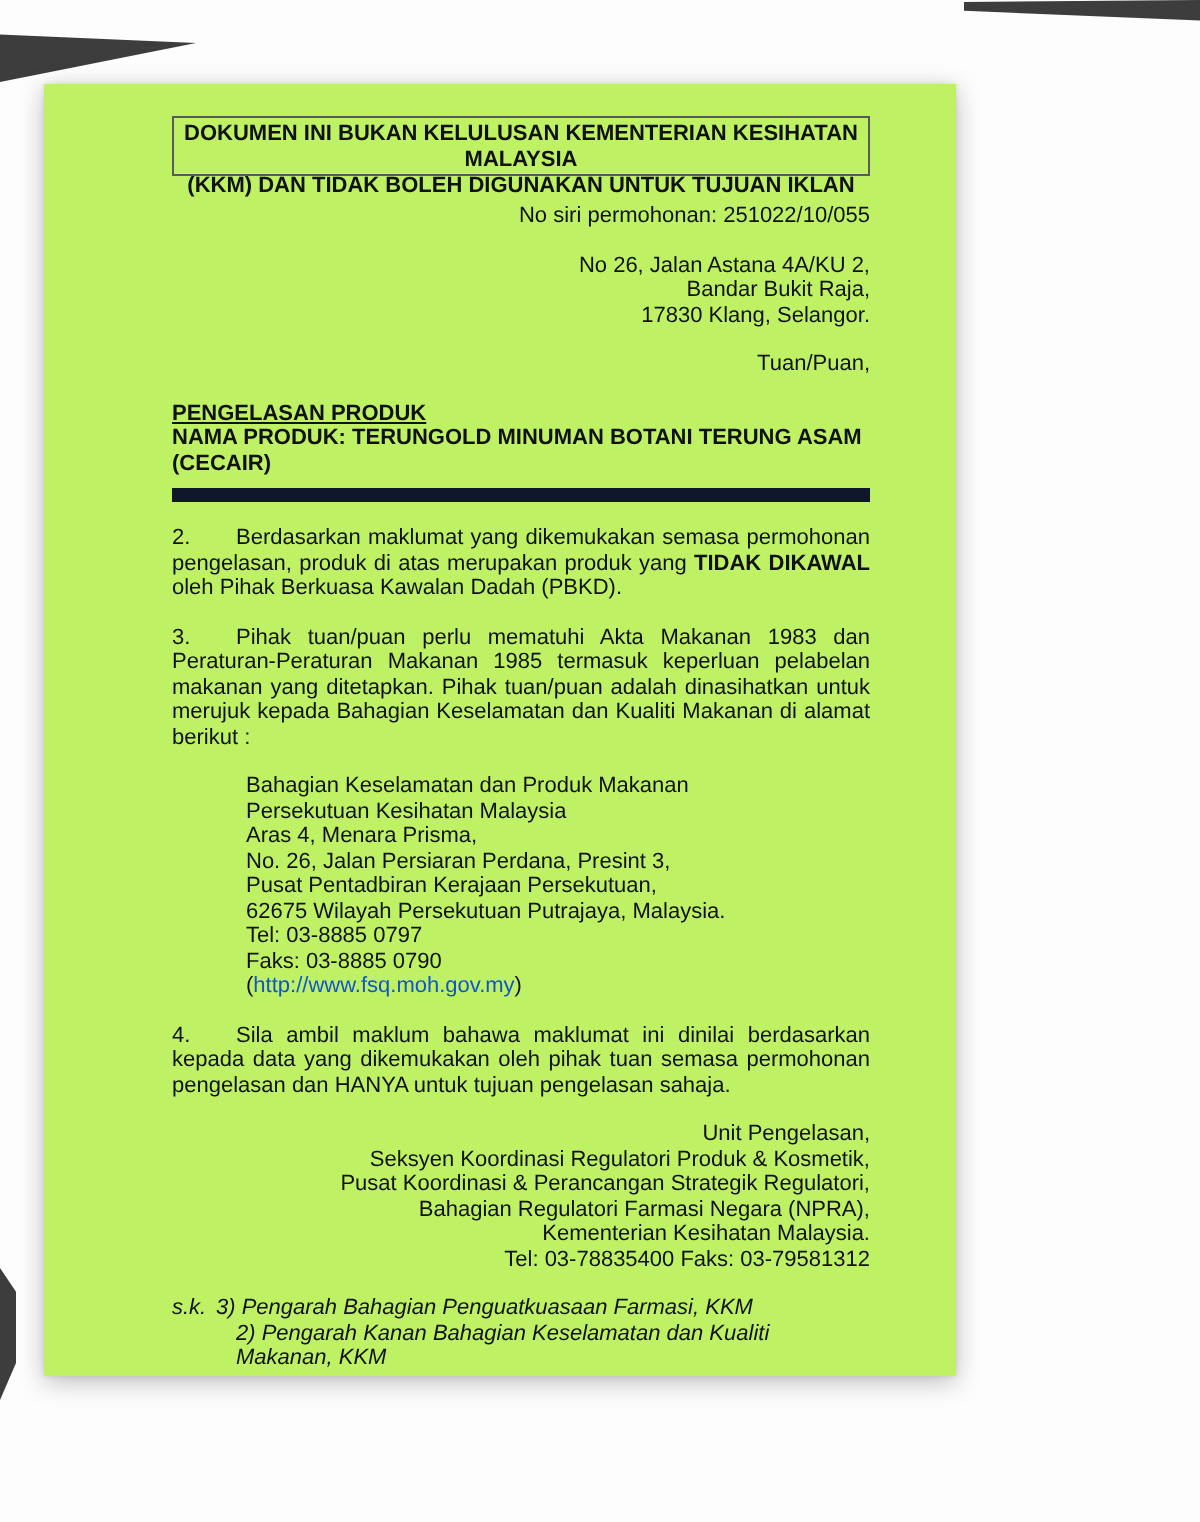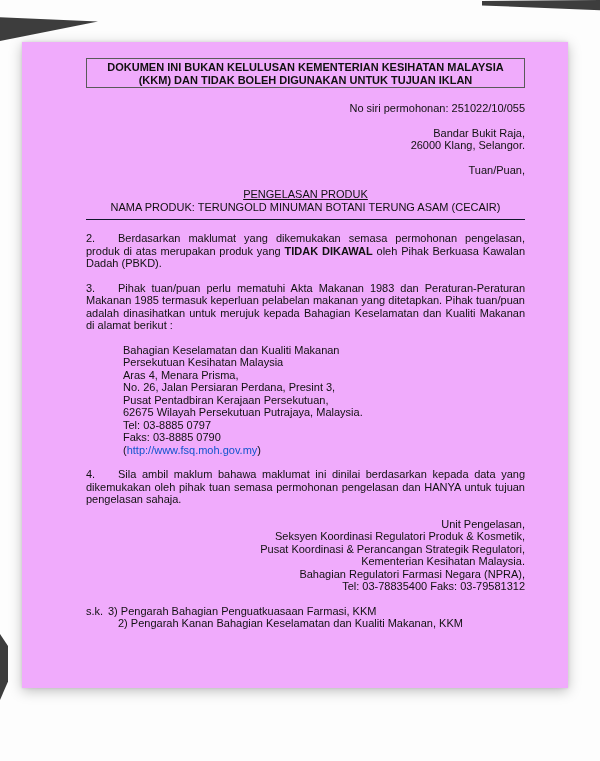--- a/index.html
+++ b/index.html
@@ -24,48 +24,48 @@
   .corner-mark.tl { left: 0; top: 14px; width: 98px; height: 27px;
     clip-path: polygon(0 12%, 100% 28%, 0 100%); }
   .corner-mark.tr { right: 0; top: 0; width: 118px; height: 12px;
     clip-path: polygon(0 8%, 100% 0, 100% 85%, 0 45%); }
   .corner-mark.bl { left: 0; top: 634px; width: 8px; height: 66px;
     clip-path: polygon(0 0, 100% 18%, 100% 72%, 0 100%); }
 
   .page {
     position: absolute;
     left: 22px; top: 42px;
-    width: 546px; height: 646px;
-    background: #f0abfc;
+    width: 456px; height: 646px;
+    background: #bef264;
     box-shadow: 0 3px 12px rgba(0,0,0,0.25), 0 0 3px rgba(0,0,0,0.10);
     z-index: 2;
     padding: 16px 43px 0 64px;
     color: #111111;
     font-size: 11px;
     line-height: 12.5px;
   }
 
   .notice-box {
     border: 1px solid #5a5a5a;
     height: 30px;
     text-align: center;
     font-weight: bold;
     line-height: 13px;
     padding-top: 2px;
     margin-bottom: 14px;
   }
   .block { margin-bottom: 12px; text-align: right; }
-  .subject { font-weight: normal; border-bottom: 1px solid #0f172a; padding-bottom: 6px; margin-bottom: 12px; text-align: center; }
+  .subject { font-weight: bold; border-bottom: 7px solid #0f172a; padding-bottom: 6px; margin-bottom: 12px; }
   .subject .u { text-decoration: underline; }
   .para { text-align: justify; margin-bottom: 12px; }
   .pnum { display: inline-block; width: 32px; }
   .indent { padding-left: 37px; margin-bottom: 12px; }
   b.inlinebold { font-weight: bold; }
   a.weblink { color: #1155cc; cursor: pointer; }
-  .cc-row { display: flex; margin-bottom: 0; }
+  .cc-row { display: flex; margin-bottom: 0; font-style: italic; }
   .cc-label { width: 22px; flex: none; }
   .cc-items { flex: 1; }
   .cc-items .item2 { padding-left: 10px; }
 </style>
 </head>
 <body>
 
 <div class="canvas">
 
   <div class="corner-mark tl"></div>
@@ -75,56 +75,57 @@
   <div class="page">
 
     <div class="notice-box">
       <div>DOKUMEN INI BUKAN KELULUSAN KEMENTERIAN KESIHATAN MALAYSIA</div>
       <div>(KKM) DAN TIDAK BOLEH DIGUNAKAN UNTUK TUJUAN IKLAN</div>
     </div>
 
     <div class="block">No siri permohonan: 251022/10/055</div>
 
     <div class="block">
+      <div>No 26, Jalan Astana 4A/KU 2,</div>
       <div>Bandar Bukit Raja,</div>
-      <div>26000 Klang, Selangor.</div>
+      <div>17830 Klang, Selangor.</div>
     </div>
 
     <div class="block">Tuan/Puan,</div>
 
     <div class="subject">
       <div class="u">PENGELASAN PRODUK</div>
       <div>NAMA PRODUK: TERUNGOLD MINUMAN BOTANI TERUNG ASAM (CECAIR)</div>
     </div>
 
 
     <div class="para"><span class="pnum">2.</span><span>Berdasarkan maklumat yang dikemukakan semasa permohonan pengelasan, produk di atas merupakan produk yang </span><b class="inlinebold">TIDAK DIKAWAL</b><span> oleh Pihak Berkuasa Kawalan Dadah (PBKD).</span></div>
 
     <div class="para"><span class="pnum">3.</span><span>Pihak tuan/puan perlu mematuhi Akta Makanan 1983 dan Peraturan-Peraturan Makanan 1985 termasuk keperluan pelabelan makanan yang ditetapkan. Pihak tuan/puan adalah dinasihatkan untuk merujuk kepada Bahagian Keselamatan dan Kualiti Makanan di alamat berikut :</span></div>
 
     <div class="indent">
-      <div>Bahagian Keselamatan dan Kualiti Makanan</div>
+      <div>Bahagian Keselamatan dan Produk Makanan</div>
       <div>Persekutuan Kesihatan Malaysia</div>
       <div>Aras 4, Menara Prisma,</div>
       <div>No. 26, Jalan Persiaran Perdana, Presint 3,</div>
       <div>Pusat Pentadbiran Kerajaan Persekutuan,</div>
       <div>62675 Wilayah Persekutuan Putrajaya, Malaysia.</div>
       <div>Tel: 03-8885 0797</div>
       <div>Faks: 03-8885 0790</div>
       <div><span>(</span><a class="weblink">http://www.fsq.moh.gov.my</a><span>)</span></div>
     </div>
 
     <div class="para"><span class="pnum">4.</span><span>Sila ambil maklum bahawa maklumat ini dinilai berdasarkan kepada data yang dikemukakan oleh pihak tuan semasa permohonan pengelasan dan HANYA untuk tujuan pengelasan sahaja.</span></div>
 
     <div class="block">
       <div>Unit Pengelasan,</div>
       <div>Seksyen Koordinasi Regulatori Produk &amp; Kosmetik,</div>
       <div>Pusat Koordinasi &amp; Perancangan Strategik Regulatori,</div>
+      <div>Bahagian Regulatori Farmasi Negara (NPRA),</div>
       <div>Kementerian Kesihatan Malaysia.</div>
-      <div>Bahagian Regulatori Farmasi Negara (NPRA),</div>
       <div>Tel: 03-78835400 Faks: 03-79581312</div>
     </div>
 
     <div class="cc-row">
       <div class="cc-label">s.k.</div>
       <div class="cc-items">
         <div>3) Pengarah Bahagian Penguatkuasaan Farmasi, KKM</div>
         <div class="item2">2) Pengarah Kanan Bahagian Keselamatan dan Kualiti Makanan, KKM</div>
       </div>
     </div>

